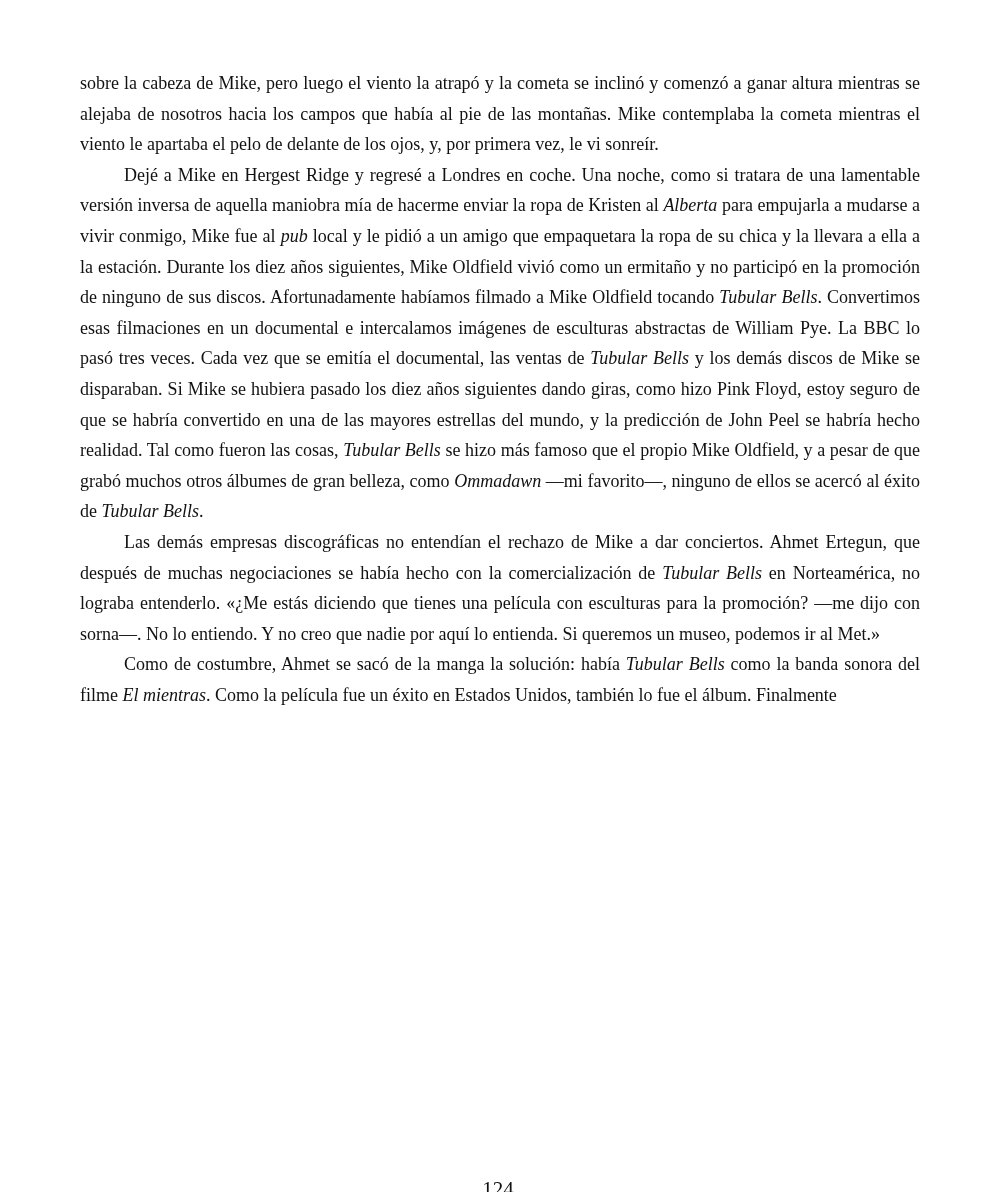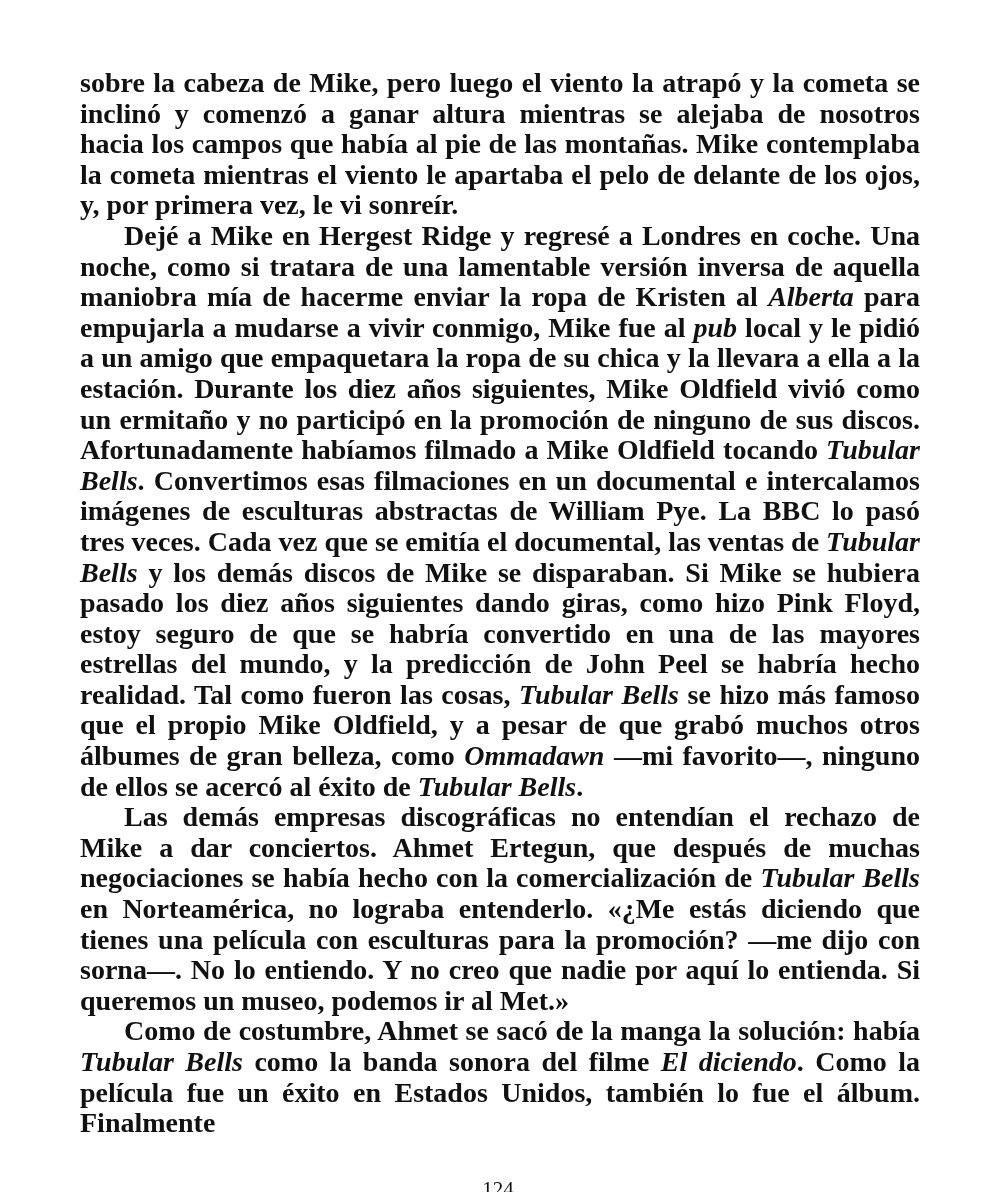--- a/index.html
+++ b/index.html
@@ -19,27 +19,26 @@
     overflow: hidden;
   }
   .text-column {
     position: absolute;
     left: 80px;
     top: 68px;
     width: 840px;
   }
   p.para {
     margin: 0;
-    font-size: 28px;
+    font-size: 18px;
     line-height: 30.6px;
     text-align: justify;
     text-justify: inter-word;
     hyphens: none;
     color: #111111;
-    font-weight: bold;
   }
   p.para.indent {
     text-indent: 44px;
   }
   .it {
     font-style: italic;
   }
   .folio {
     position: absolute;
     left: 0;
@@ -53,16 +52,16 @@
   }
 </style>
 </head>
 <body>
 
 <div class="page">
   <div class="text-column" id="text-column">
       <p class="para"><span>sobre la cabeza de Mike, pero luego el viento la atrapó y la cometa se inclinó y comenzó a ganar altura mientras se alejaba de nosotros hacia los campos que había al pie de las montañas. Mike contemplaba la cometa mientras el viento le apartaba el pelo de delante de los ojos, y, por primera vez, le vi sonreír.</span></p>
       <p class="para indent"><span>Dejé a Mike en Hergest Ridge y regresé a Londres en coche. Una noche, como si tratara de una lamentable versión inversa de aquella maniobra mía de hacerme enviar la ropa de Kristen al </span><span class="it">Alberta</span><span> para empujarla a mudarse a vivir conmigo, Mike fue al </span><span class="it">pub</span><span> local y le pidió a un amigo que empaquetara la ropa de su chica y la llevara a ella a la estación. Durante los diez años siguientes, Mike Oldfield vivió como un ermitaño y no participó en la promoción de ninguno de sus discos. Afortunadamente habíamos filmado a Mike Oldfield tocando </span><span class="it">Tubular Bells</span><span>. Convertimos esas filmaciones en un documental e intercalamos imágenes de esculturas abstractas de William Pye. La BBC lo pasó tres veces. Cada vez que se emitía el documental, las ventas de </span><span class="it">Tubular Bells</span><span> y los demás discos de Mike se disparaban. Si Mike se hubiera pasado los diez años siguientes dando giras, como hizo Pink Floyd, estoy seguro de que se habría convertido en una de las mayores estrellas del mundo, y la predicción de John Peel se habría hecho realidad. Tal como fueron las cosas, </span><span class="it">Tubular Bells</span><span> se hizo más famoso que el propio Mike Oldfield, y a pesar de que grabó muchos otros álbumes de gran belleza, como </span><span class="it">Ommadawn</span><span> —mi favorito—, ninguno de ellos se acercó al éxito de </span><span class="it">Tubular Bells</span><span>.</span></p>
       <p class="para indent"><span>Las demás empresas discográficas no entendían el rechazo de Mike a dar conciertos. Ahmet Ertegun, que después de muchas negociaciones se había hecho con la comercialización de </span><span class="it">Tubular Bells</span><span> en Norteamérica, no lograba entenderlo. «¿Me estás diciendo que tienes una película con esculturas para la promoción? —me dijo con sorna—. No lo entiendo. Y no creo que nadie por aquí lo entienda. Si queremos un museo, podemos ir al Met.»</span></p>
-      <p class="para indent"><span>Como de costumbre, Ahmet se sacó de la manga la solución: había </span><span class="it">Tubular Bells</span><span> como la banda sonora del filme </span><span class="it">El diciendo</span><span>. Como la película fue un éxito en Estados Unidos, también lo fue el álbum. Finalmente</span></p>
+      <p class="para indent"><span>Como de costumbre, Ahmet se sacó de la manga la solución: había </span><span class="it">Tubular Bells</span><span> como la banda sonora del filme </span><span class="it">El mientras</span><span>. Como la película fue un éxito en Estados Unidos, también lo fue el álbum. Finalmente</span></p>
     </div>
   <div class="folio">124</div>
 </div>
 
 </body></html>

